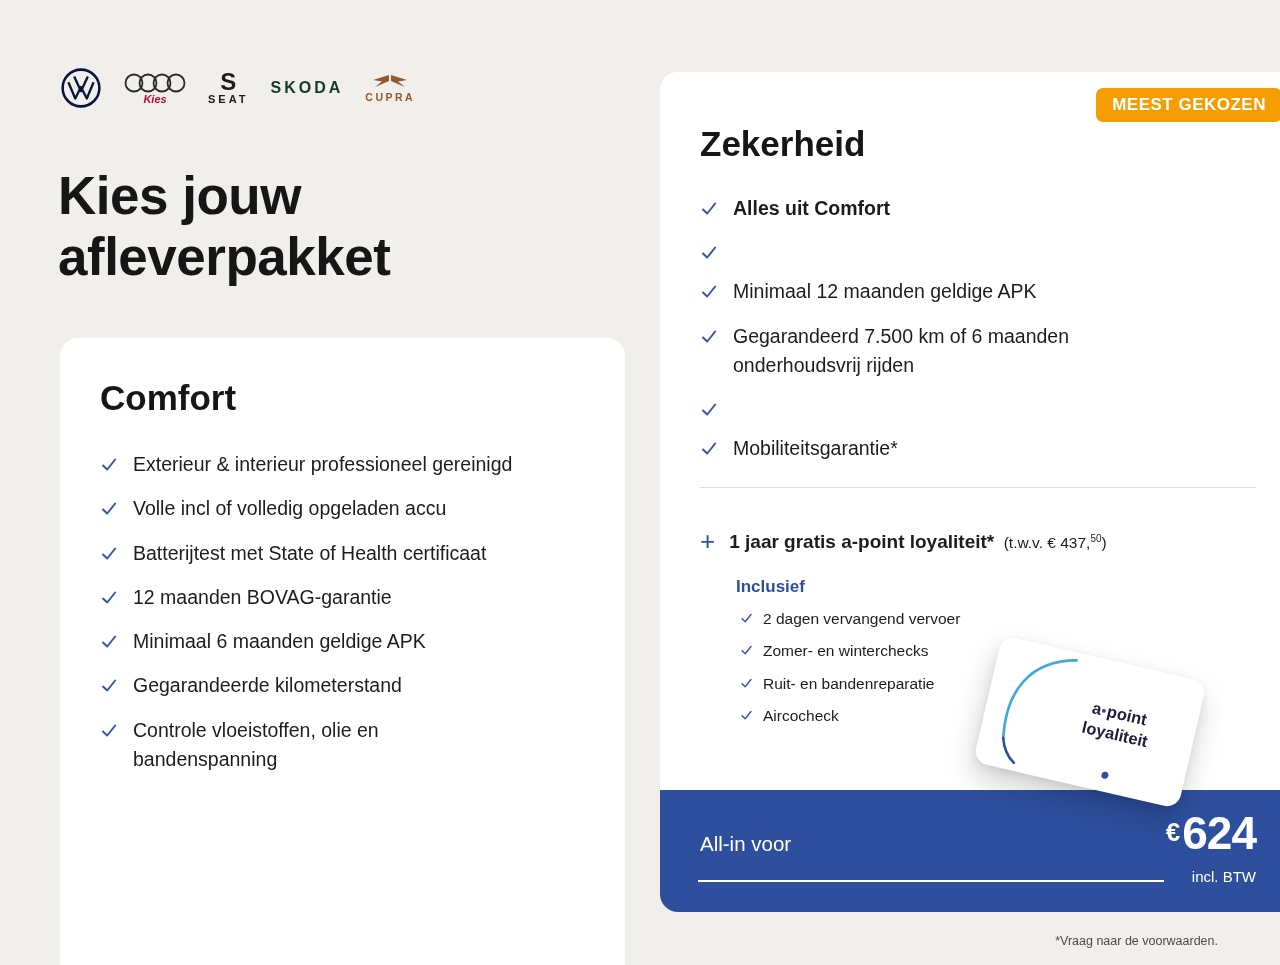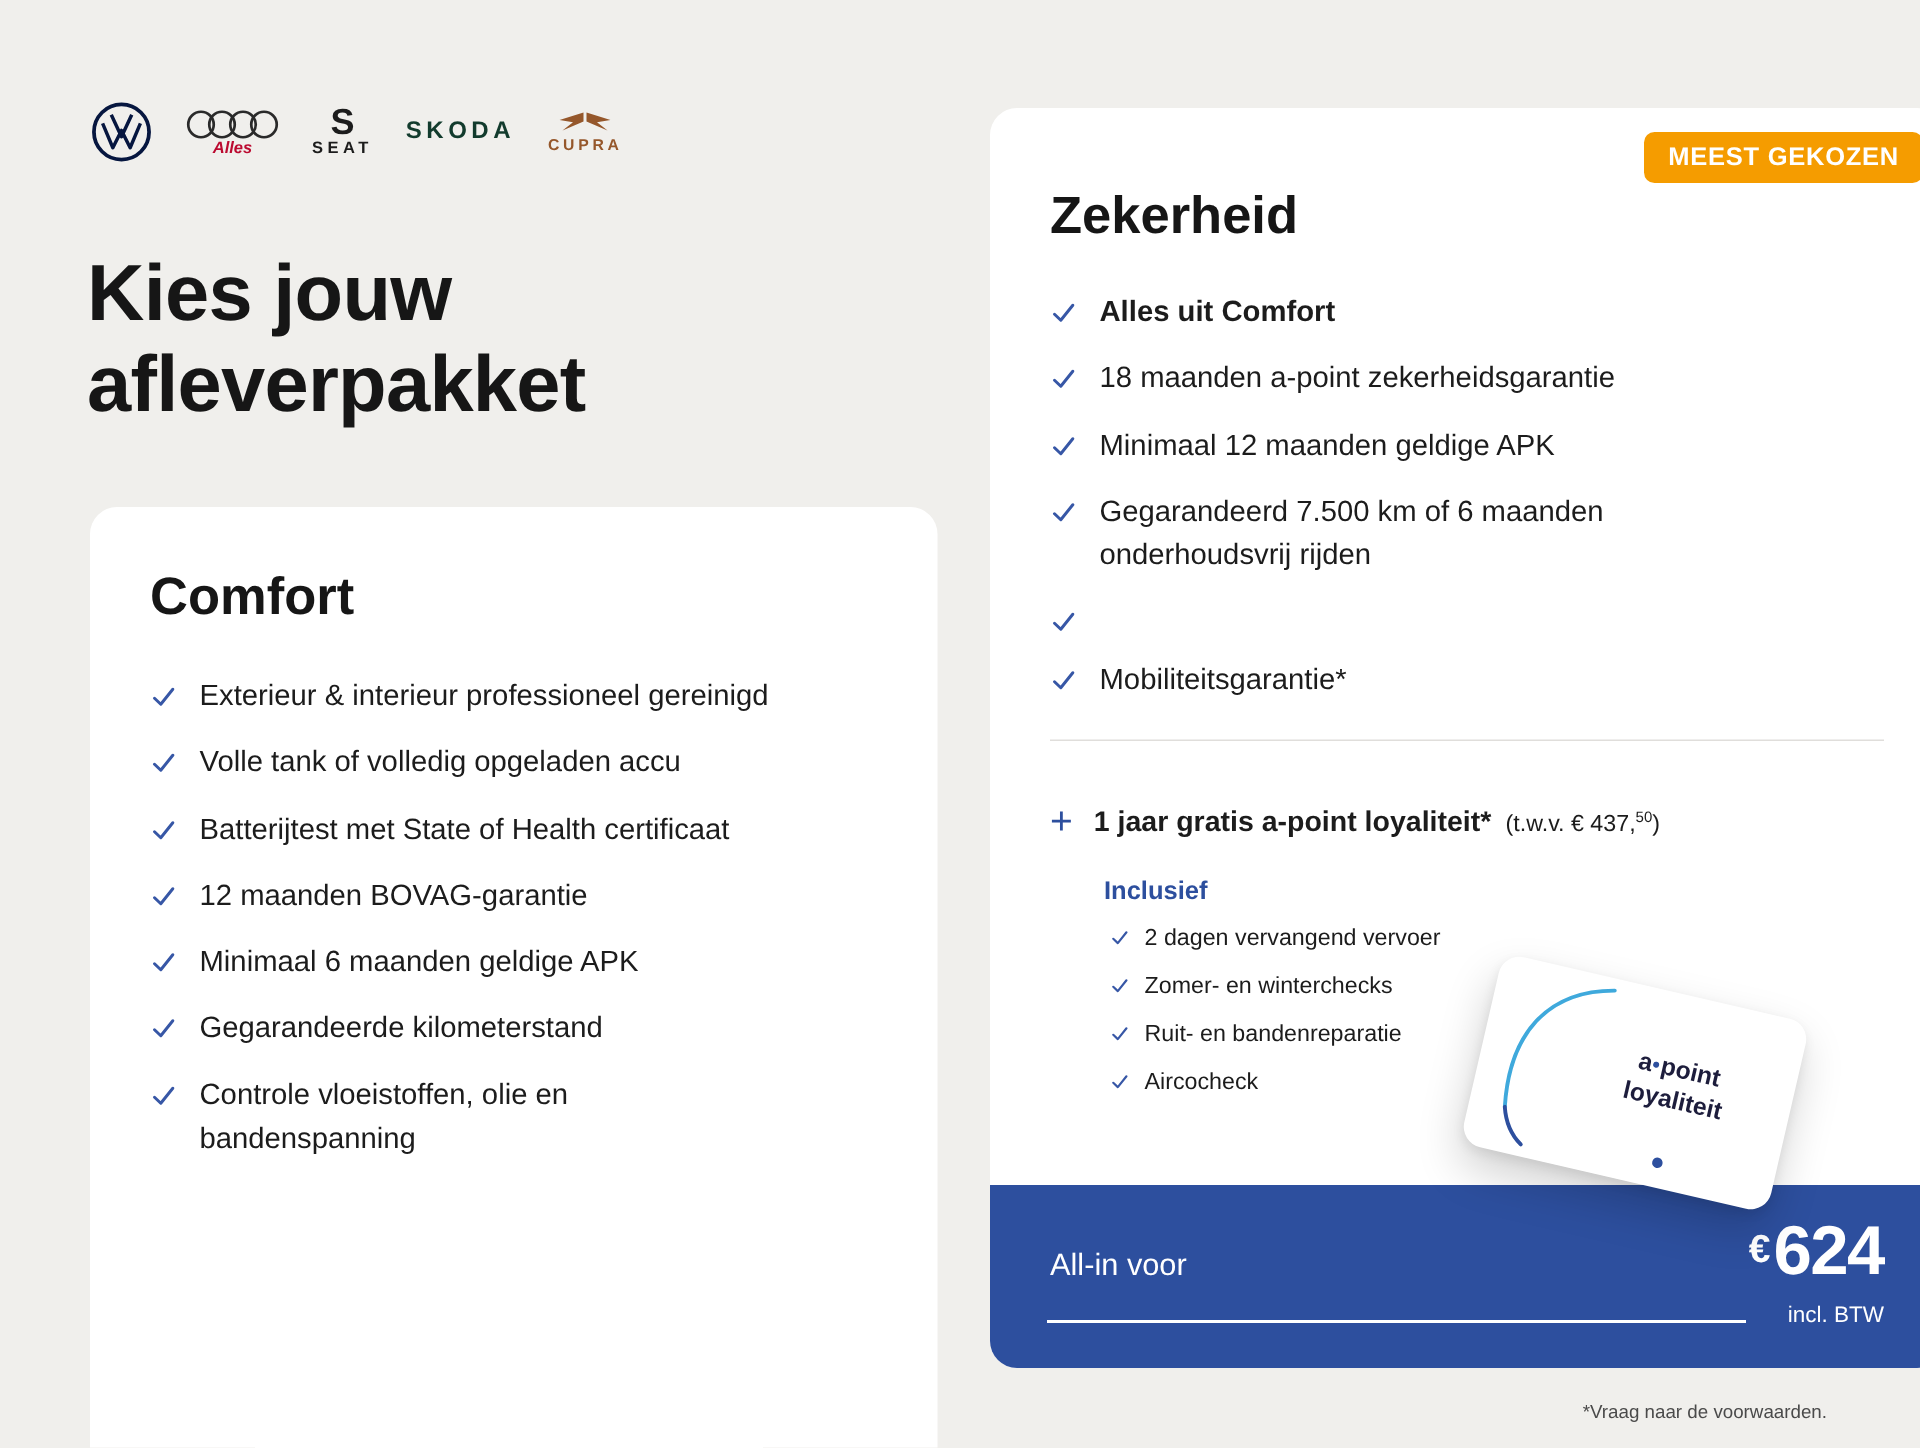--- a/index.html
+++ b/index.html
@@ -100,21 +100,21 @@
         <path d="M8 14.5 L14.5 30 L20 19 L25.5 30 L32 14.5" fill="none" stroke="#06163f" stroke-width="2.2" stroke-linejoin="round"></path>
       </svg>
     </div>
     <div class="brand">
       <svg width="62" height="22" viewBox="0 0 62 22">
         <circle cx="10" cy="11" r="8.5" fill="none" stroke="#2a2a2a" stroke-width="1.8"></circle>
         <circle cx="24" cy="11" r="8.5" fill="none" stroke="#2a2a2a" stroke-width="1.8"></circle>
         <circle cx="38" cy="11" r="8.5" fill="none" stroke="#2a2a2a" stroke-width="1.8"></circle>
         <circle cx="52" cy="11" r="8.5" fill="none" stroke="#2a2a2a" stroke-width="1.8"></circle>
       </svg>
-      <span class="audi-text">Alles</span>
+      <span class="audi-text">Kies</span>
     </div>
     <div class="brand">
       <span class="seat-s">S</span>
       <span class="seat-text">SEAT</span>
     </div>
     <div class="brand">
       <span class="skoda-text">SKODA</span>
     </div>
     <div class="brand">
       <svg width="44" height="17" viewBox="0 0 44 17">
@@ -136,21 +136,21 @@
       <li>
         <svg class="check" viewBox="0 0 18 18">
             <path d="M3 9.5l4.2 4 8-10"></path>
           </svg>
         <span class="txt">Exterieur &amp; interieur professioneel gereinigd</span>
       </li>
       <li>
         <svg class="check" viewBox="0 0 18 18">
             <path d="M3 9.5l4.2 4 8-10"></path>
           </svg>
-        <span class="txt">Volle tank of volledig opgeladen accu</span>
+        <span class="txt">Volle incl of volledig opgeladen accu</span>
       </li>
       <li>
         <svg class="check" viewBox="0 0 18 18">
             <path d="M3 9.5l4.2 4 8-10"></path>
           </svg>
         <span class="txt">Batterijtest met State of Health certificaat</span>
       </li>
       <li>
         <svg class="check" viewBox="0 0 18 18">
             <path d="M3 9.5l4.2 4 8-10"></path>
@@ -191,21 +191,20 @@
       <li class="bold">
         <svg class="check" viewBox="0 0 18 18">
             <path d="M3 9.5l4.2 4 8-10"></path>
           </svg>
         <span class="txt">Alles uit Comfort</span>
       </li>
       <li>
         <svg class="check" viewBox="0 0 18 18">
             <path d="M3 9.5l4.2 4 8-10"></path>
           </svg>
-        <span class="txt">18 maanden a-point zekerheidsgarantie</span>
       </li>
       <li>
         <svg class="check" viewBox="0 0 18 18">
             <path d="M3 9.5l4.2 4 8-10"></path>
           </svg>
         <span class="txt">Minimaal 12 maanden geldige APK</span>
       </li>
       <li>
         <svg class="check" viewBox="0 0 18 18">
             <path d="M3 9.5l4.2 4 8-10"></path>

